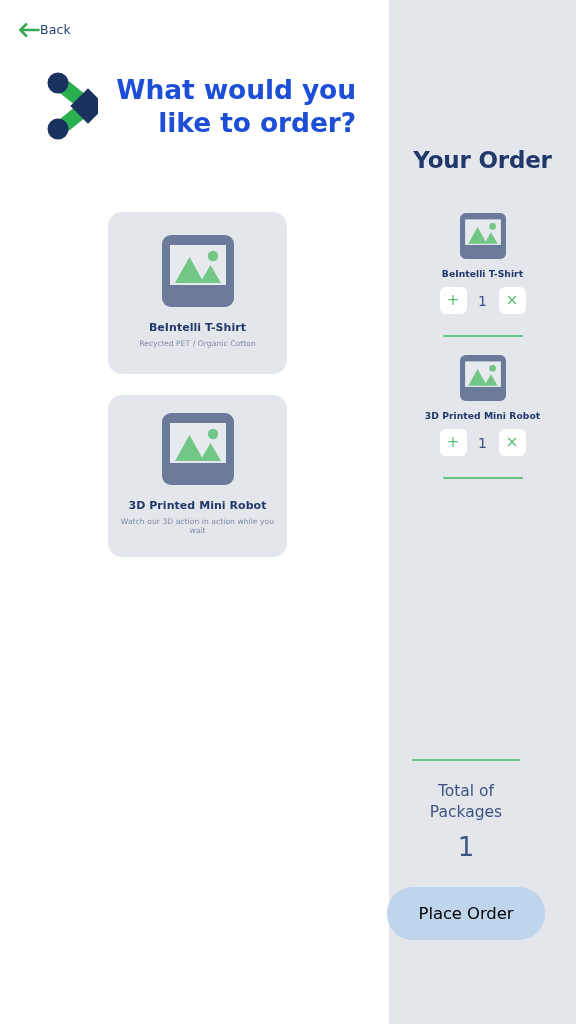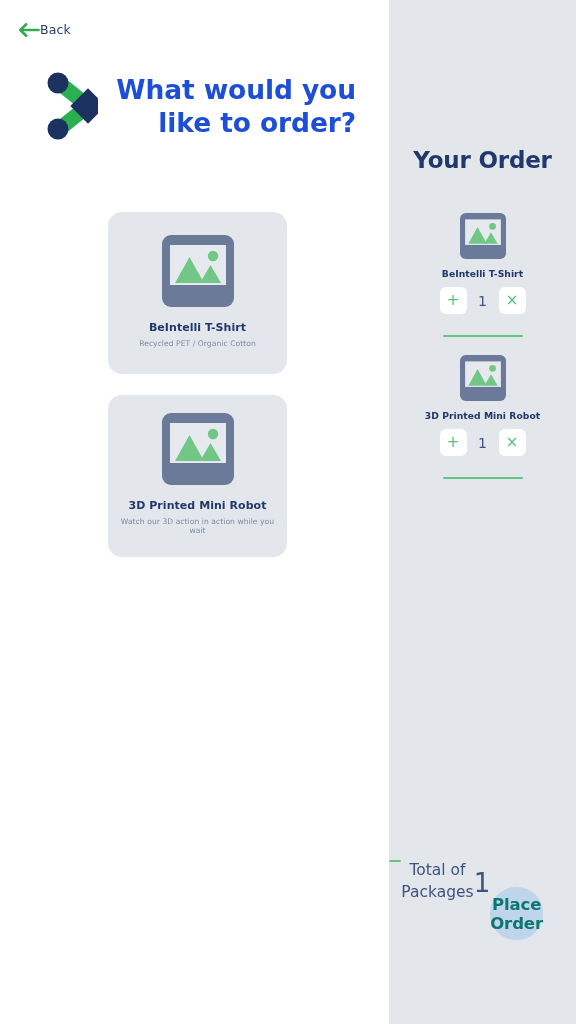--- a/index.html
+++ b/index.html
@@ -201,21 +201,22 @@
     margin: 21px auto 18px;
   }
 
   
   .order-footer {
     position: absolute;
     left: 0;
     bottom: 84px;
     width: 154px;
     display: flex;
-    flex-direction: row;
+    flex-direction: column;
+    align-items: center;
   }
   .footer-divider {
     width: 108px;
     height: 2px;
     background: #63c484;
     border-radius: 1px;
     margin-bottom: 20px;
   }
   .total-label {
     font-size: 15.5px;
@@ -234,22 +235,22 @@
   }
   .place-order-button {
     margin-top: 27px;
     width: 158px;
     height: 53px;
     background: #bed5ec;
     border: none;
     border-radius: 26px;
     font-family: "DejaVu Sans", sans-serif;
     font-size: 16.5px;
-    font-weight: 700;
-    color: #0f766e;
+    font-weight: 400;
+    color: #000000;
     cursor: pointer;
     letter-spacing: -0.1px;
   }
 </style>
 </head>
 <body>
 
 <div class="app">
 
   <div class="main-pane">

